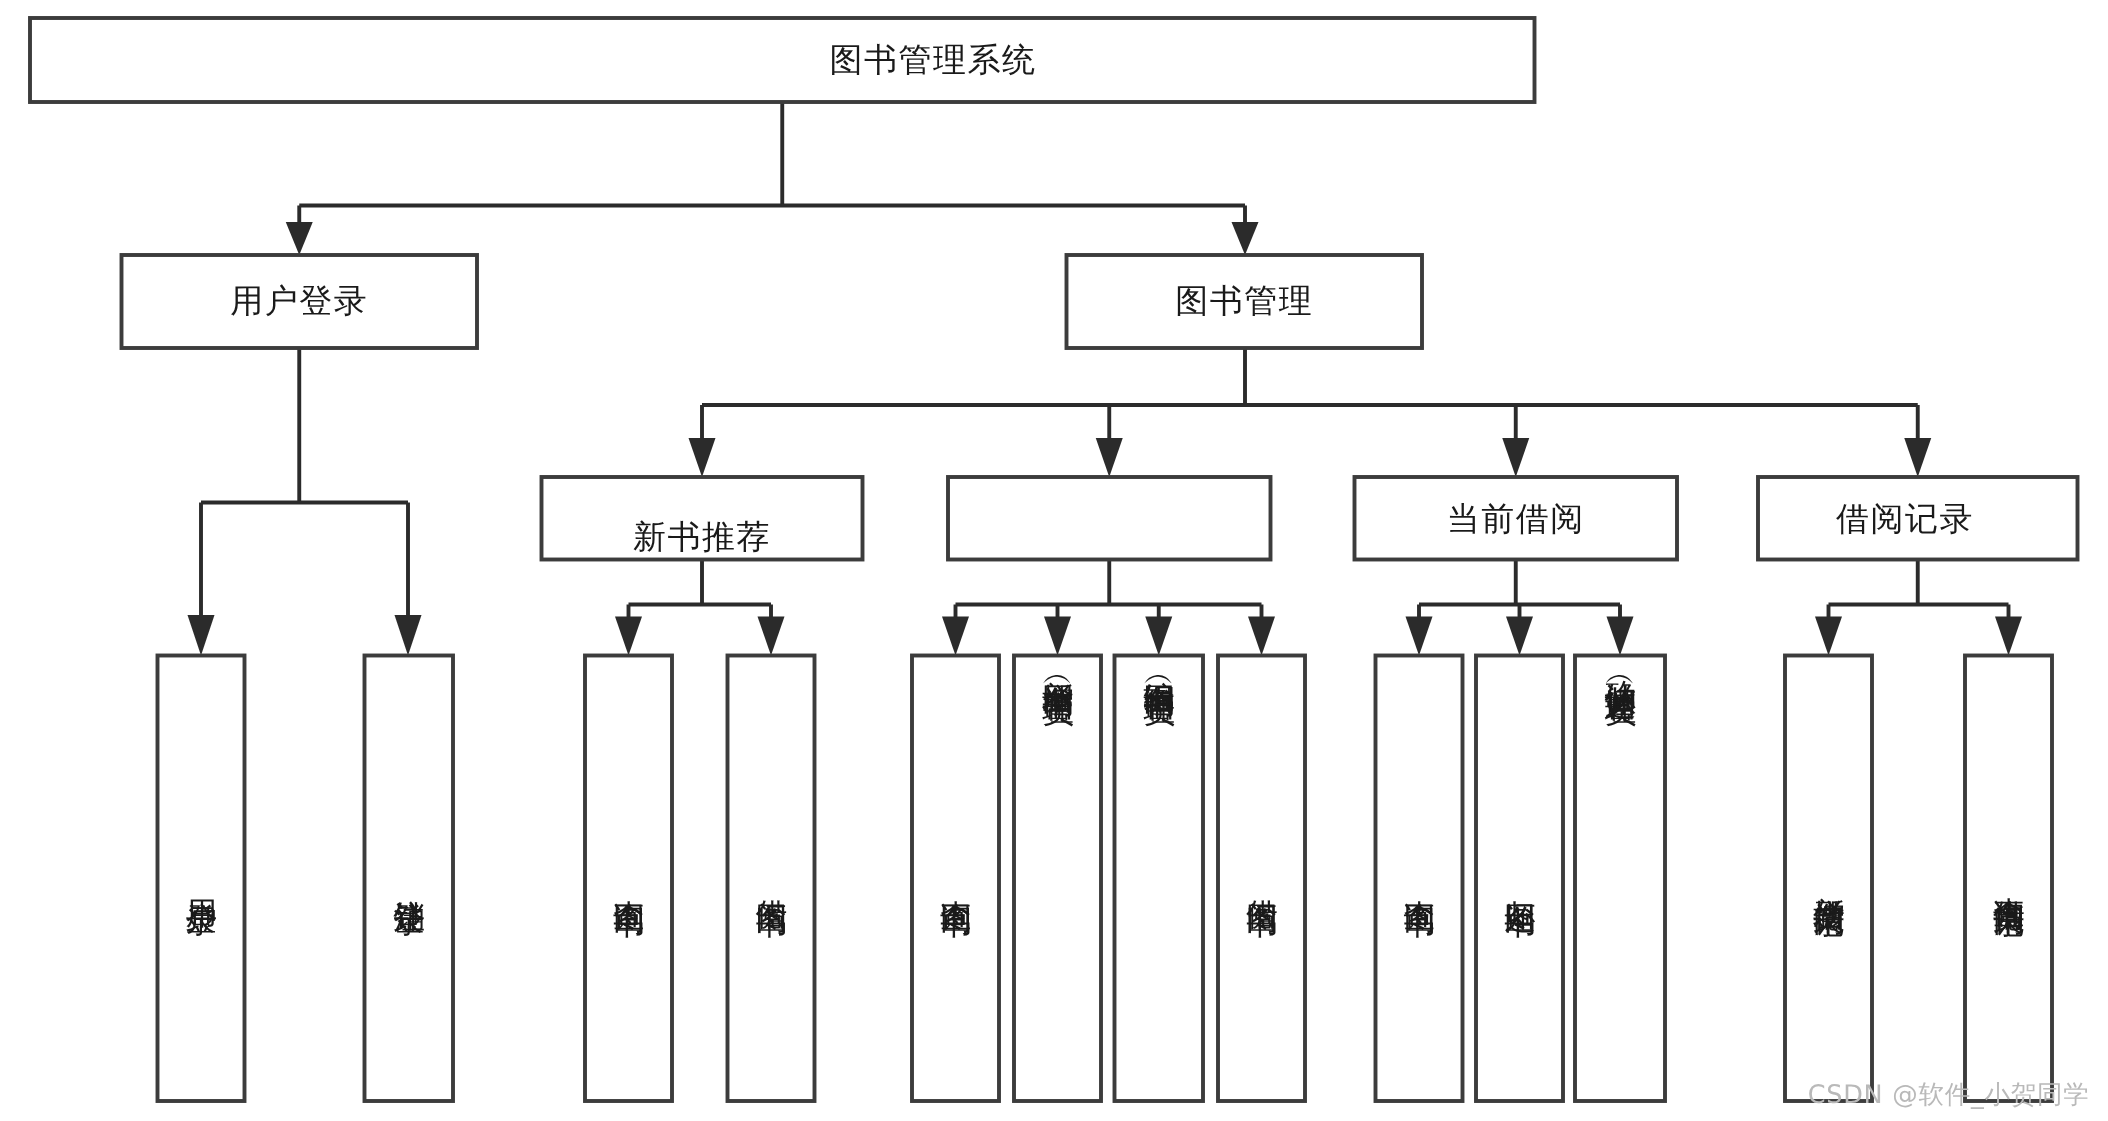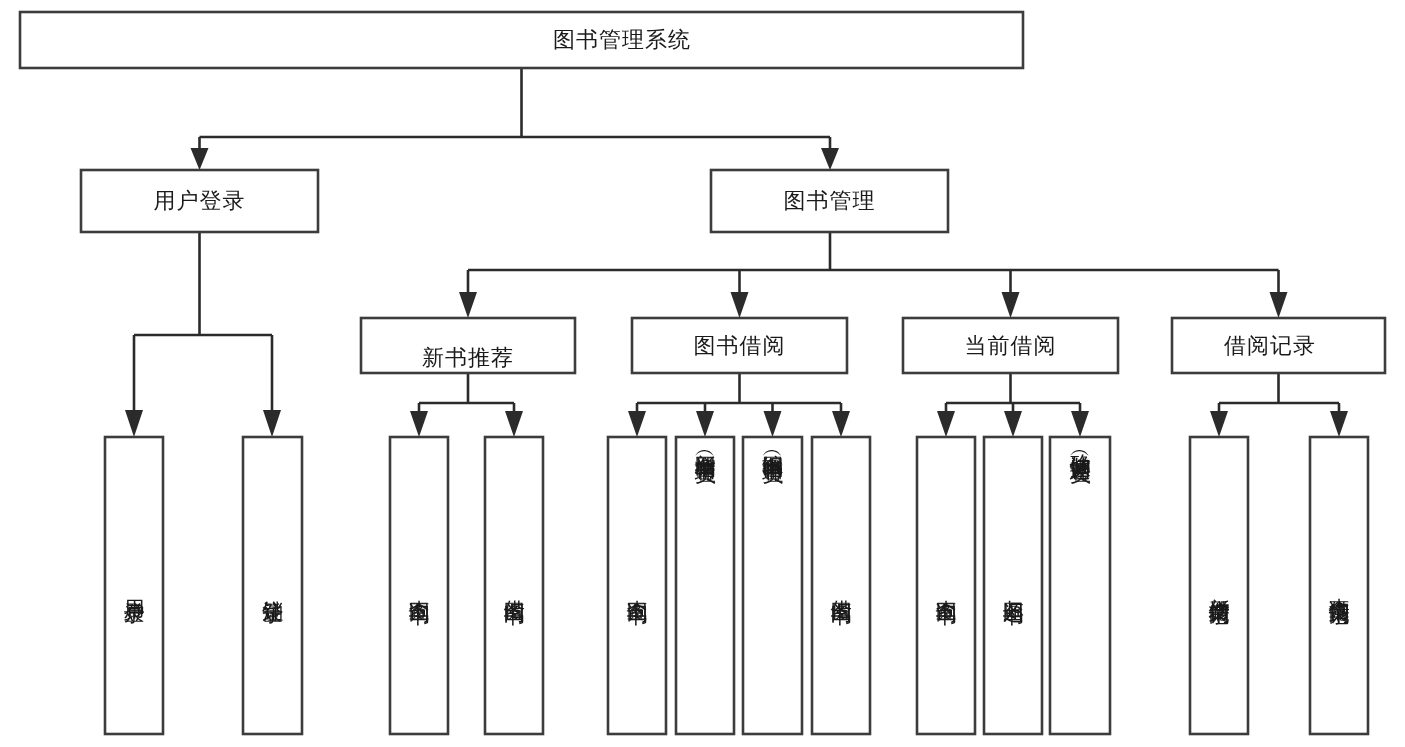--- a/index.html
+++ b/index.html
@@ -192,23 +192,20 @@
   </div>
   <div class="hlabel-wrap" style="left:81px; top:170px; width:237px; height:62px;">
     <span class="hlabel-text">用户登录</span>
   </div>
   <div class="hlabel-wrap" style="left:711px; top:170px; width:237px; height:62px;align-items:center;">
     <span class="hlabel-text">图书管理</span>
   </div>
   <div class="hlabel-wrap" style="left:361px; top:318px; width:214px; height:55px;align-items:flex-end;">
     <span class="hlabel-text">新书推荐</span>
   </div>
-  <div class="hlabel-wrap" style="left:632px; top:318px; width:215px; height:55px;">
-    <span class="hlabel-text">图书借阅</span>
-  </div>
   <div class="hlabel-wrap" style="left:903px; top:318px; width:215px; height:55px;">
     <span class="hlabel-text">当前借阅</span>
   </div>
   <div class="hlabel-wrap" style="left:1172px; top:318px; width:196px; height:55px;">
     <span class="hlabel-text">借阅记录</span>
   </div>
 
   <div class="vlabel-wrap" style="left:105px; top:437px; width:58px; height:297px;">
     <span class="vlabel-text">用户登录</span>
   </div>
@@ -242,13 +239,14 @@
   <div class="vlabel-wrap" style="left:1050px; top:437px; width:60px; height:297px; align-items:flex-start;">
     <span class="vlabel-text">确认归还（管理员）</span>
   </div>
   <div class="vlabel-wrap" style="left:1190px; top:437px; width:58px; height:297px;">
     <span class="vlabel-text">新增借阅记录</span>
   </div>
   <div class="vlabel-wrap" style="left:1310px; top:437px; width:58px; height:297px;">
     <span class="vlabel-text">查询借阅记录</span>
   </div>
 
+  <div id="watermark">CSDN @软件_小贺同学</div>
 </div>
 
 </body></html>

